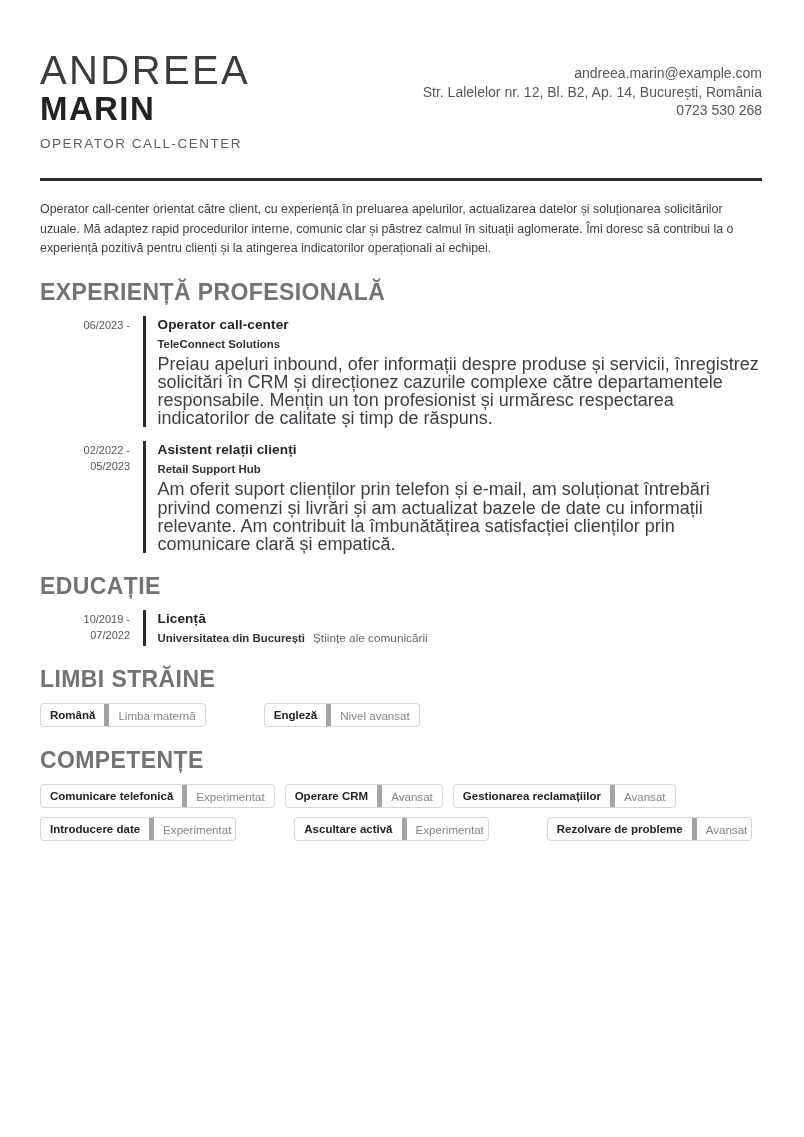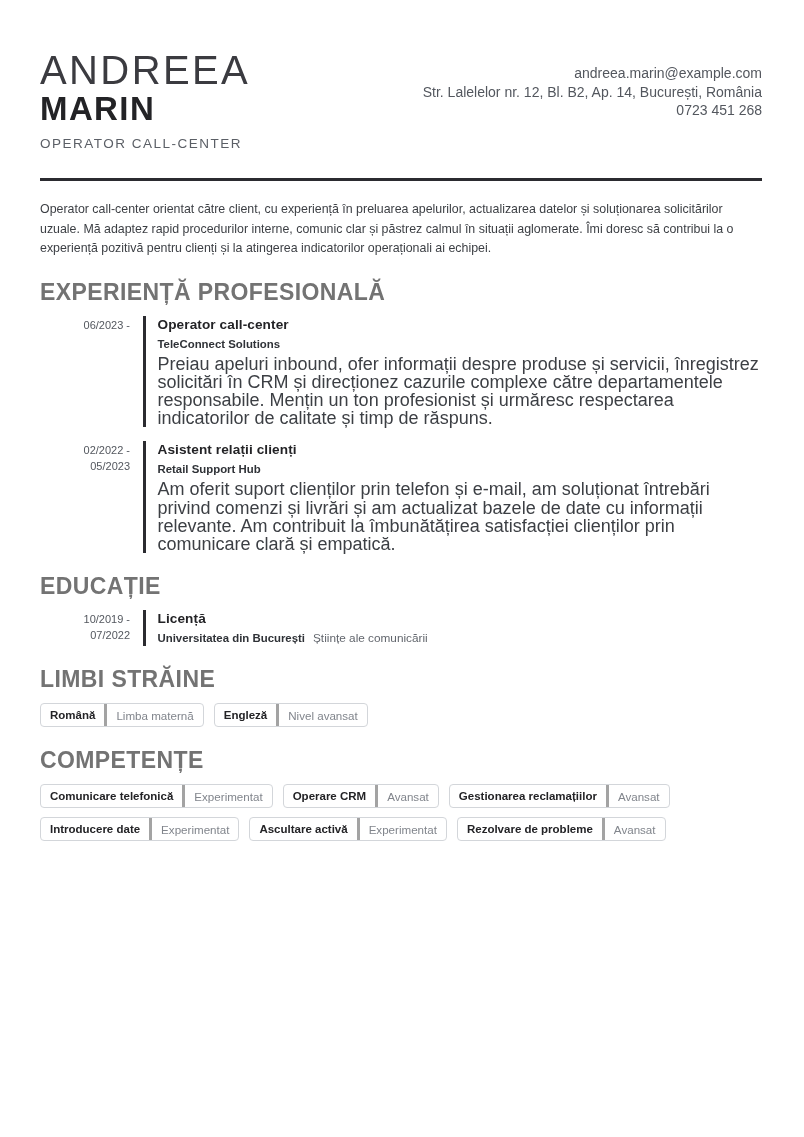--- a/index.html
+++ b/index.html
@@ -157,21 +157,21 @@
 
   
   .tag-rows {
     margin-top: 13px;
   }
   .tag-row {
     display: flex;
     flex-wrap: nowrap;
     margin-bottom: 9px;
   }
-  .tag-row:last-child { margin-bottom: 0; }
+  .tag-row:last-child { margin-bottom: 0; gap: 48px; }
   .tag {
     display: inline-flex;
     align-items: stretch;
     border: 1px solid #d3d6da;
     border-radius: 4px;
     background: #ffffff;
     margin-right: 10px;
     overflow: hidden;
     height: 22px;
   }
@@ -185,38 +185,38 @@
     white-space: nowrap;
   }
   .tag-level {
     display: flex;
     align-items: center;
     padding: 0 9px;
     font-size: 11.6px;
     font-weight: 400;
     color: #81858c;
     white-space: nowrap;
-    border-left: 3px solid #a3a3a3;
+    border-left: 5px solid #a3a3a3;
   }
 </style>
 </head>
 <body>
 
 <div class="page">
 
   <div class="header">
     <div class="identity">
       <div class="name-first">ANDREEA</div>
       <div class="name-last">MARIN</div>
       <div class="job-title">OPERATOR CALL-CENTER</div>
     </div>
     <div class="contact">
       <div class="contact-line">andreea.marin@example.com</div>
       <div class="contact-line">Str. Lalelelor nr. 12, Bl. B2, Ap. 14, București, România</div>
-      <div class="contact-line">0723 451 268</div>
+      <div class="contact-line">0723 530 268</div>
     </div>
   </div>
 
   <div class="rule"></div>
 
   <div class="summary">Operator call-center orientat către client, cu experiență în preluarea apelurilor, actualizarea datelor și soluționarea solicitărilor uzuale. Mă adaptez rapid procedurilor interne, comunic clar și păstrez calmul în situații aglomerate. Îmi doresc să contribui la o experiență pozitivă pentru clienți și la atingerea indicatorilor operaționali ai echipei.</div>
 
   <div class="section">
     <div class="section-title">EXPERIENȚĂ PROFESIONALĂ</div>
     <div class="entries">

